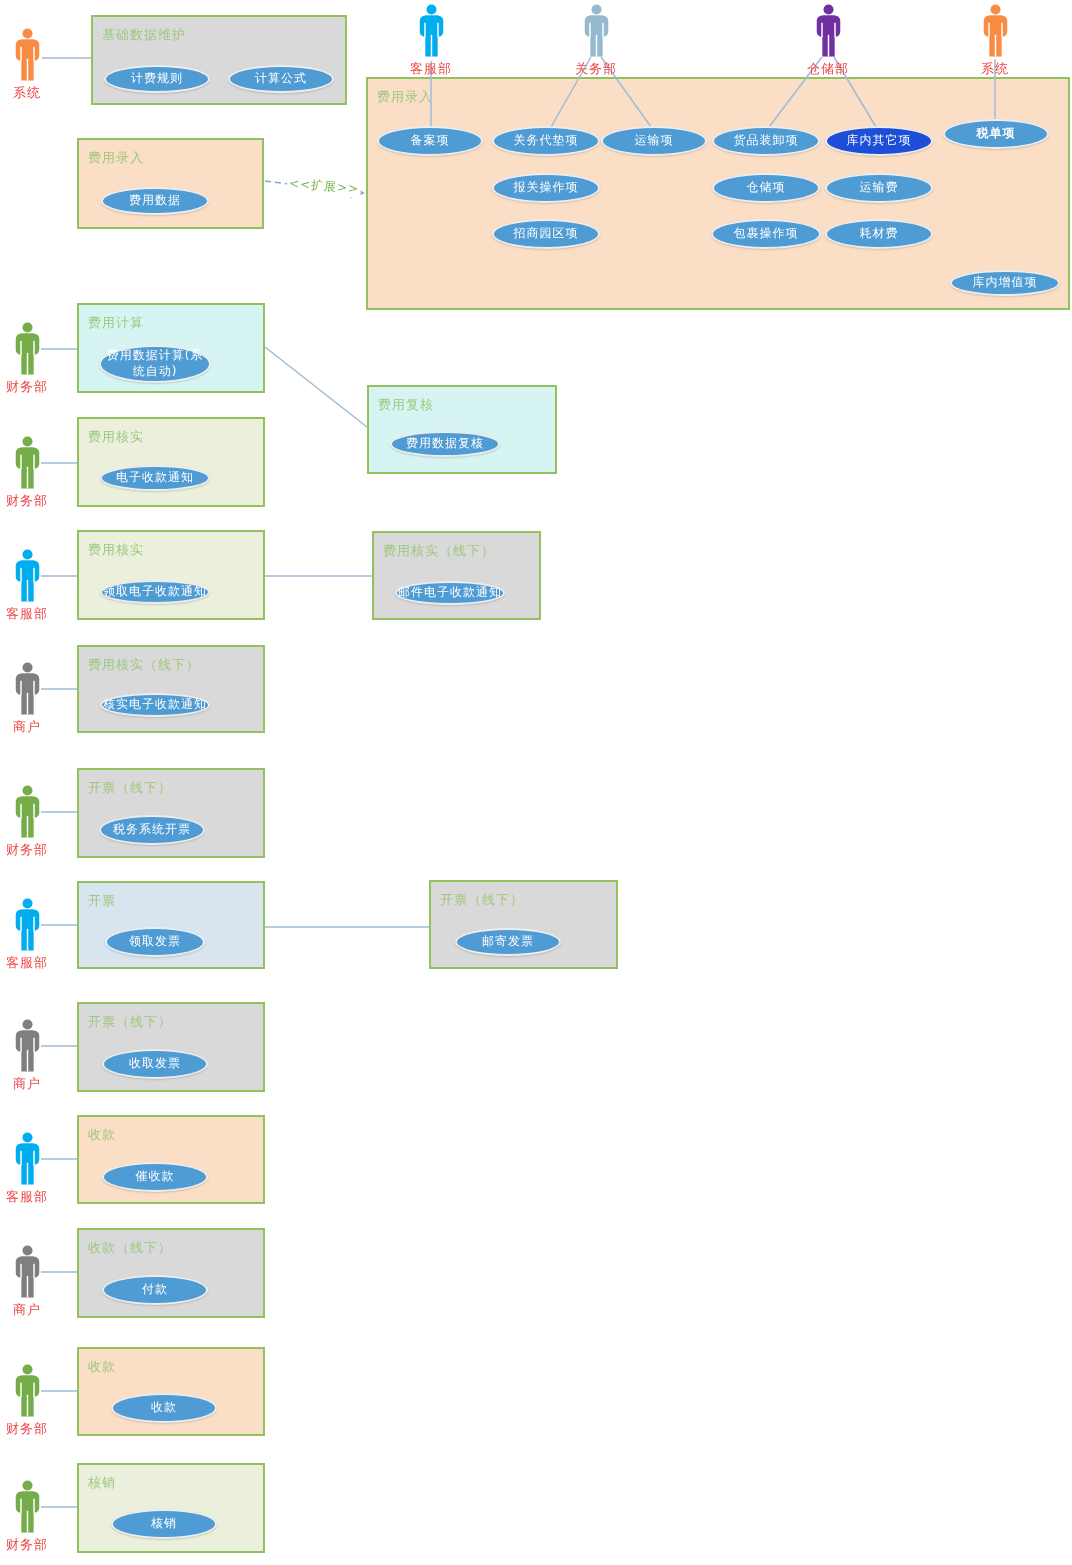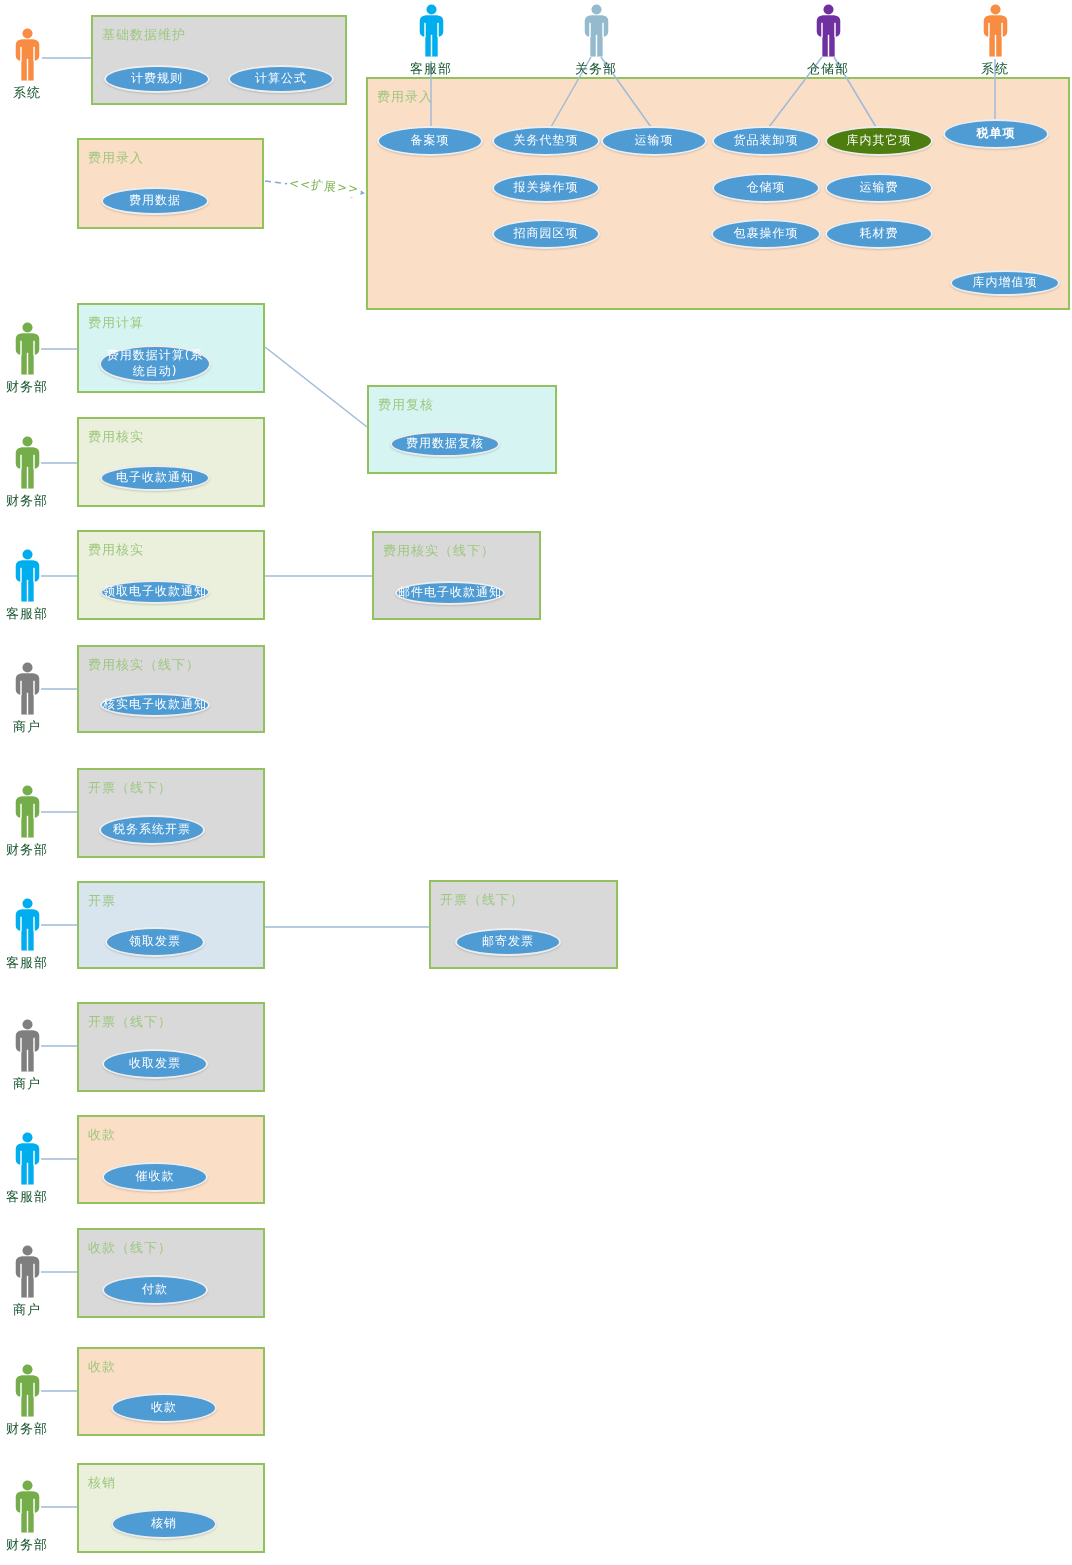--- a/index.html
+++ b/index.html
@@ -7,21 +7,21 @@
   #canvas{position:relative;width:1072px;height:1565px;background:#fff;overflow:hidden;}
   .package{position:absolute;border:2px solid #92C25E;box-sizing:border-box;}
   .pkg-title{display:block;padding:9px 0 0 9px;font-size:13px;letter-spacing:1px;color:#9DC77E;white-space:nowrap;}
   .usecase{position:absolute;background:#4F9BD4;border:2px solid #EDEDED;border-radius:50%;box-sizing:border-box;
            display:flex;align-items:center;justify-content:center;color:#fff;font-size:12px;text-align:center;
            box-shadow:0 1px 2px rgba(0,0,0,0.15);}
   .uc-label{display:block;line-height:1.3;letter-spacing:1px;white-space:nowrap;}
   .uc-label.wrapped{white-space:normal;word-break:break-all;}
   .actor{position:absolute;width:56px;text-align:center;}
   .actor svg{display:block;margin:0 auto;}
-  .actor-label{margin-top:3px;font-size:13px;letter-spacing:1px;color:#14532d;white-space:nowrap;}
+  .actor-label{margin-top:3px;font-size:13px;letter-spacing:1px;color:#ef4444;white-space:nowrap;}
   #lines{position:absolute;left:0;top:0;pointer-events:none;}
   .extend-label{position:absolute;font-size:12px;color:#7AB34D;letter-spacing:1px;background:#fff;padding:0 2px;
                 transform:rotate(5deg);white-space:nowrap;}
 </style>
 </head>
 <body>
 
 <div id="canvas" style="width: 1072px; height: 1565px;">
     <div class="package" style="left: 91px; top: 15px; width: 256px; height: 90px; background: rgb(217, 217, 217); border-color: rgb(146, 194, 94);">
       <span class="pkg-title">基础数据维护</span>
@@ -117,21 +117,21 @@
     </div>
     <div class="usecase" style="left: 492px; top: 126px; width: 108px; height: 30px; background: rgb(79, 155, 212); border-color: rgb(237, 237, 237);">
       <span class="uc-label">关务代垫项</span>
     </div>
     <div class="usecase" style="left: 601px; top: 126px; width: 106px; height: 30px; background: rgb(79, 155, 212); border-color: rgb(237, 237, 237);">
       <span class="uc-label">运输项</span>
     </div>
     <div class="usecase" style="left: 712px; top: 126px; width: 108px; height: 30px; background: rgb(79, 155, 212); border-color: rgb(237, 237, 237);">
       <span class="uc-label">货品装卸项</span>
     </div>
-    <div class="usecase" style="left: 825px; top: 126px; width: 108px; height: 30px; background: #4d7c0f; border-color: rgb(237, 237, 237);">
+    <div class="usecase" style="left: 825px; top: 126px; width: 108px; height: 30px; background: #1d4ed8; border-color: rgb(237, 237, 237);">
       <span class="uc-label">库内其它项</span>
     </div>
     <div class="usecase" style="left: 943px; top: 119px; width: 106px; height: 30px; background: rgb(79, 155, 212); border-color: rgb(237, 237, 237); font-weight: bold;">
       <span class="uc-label">税单项</span>
     </div>
     <div class="usecase" style="left: 492px; top: 173px; width: 108px; height: 30px; background: rgb(79, 155, 212); border-color: rgb(237, 237, 237);">
       <span class="uc-label">报关操作项</span>
     </div>
     <div class="usecase" style="left: 712px; top: 173px; width: 108px; height: 30px; background: rgb(79, 155, 212); border-color: rgb(237, 237, 237);">
       <span class="uc-label">仓储项</span>

